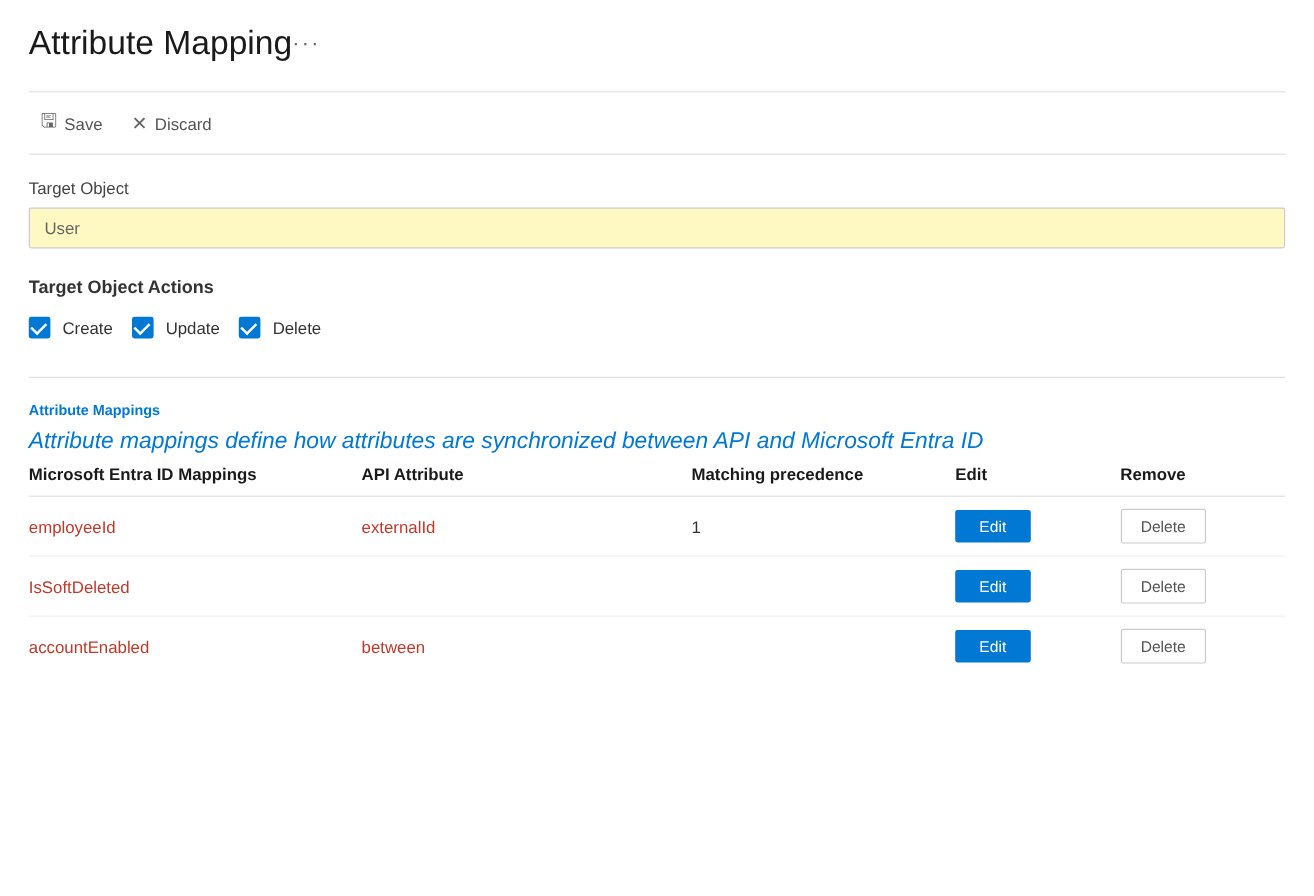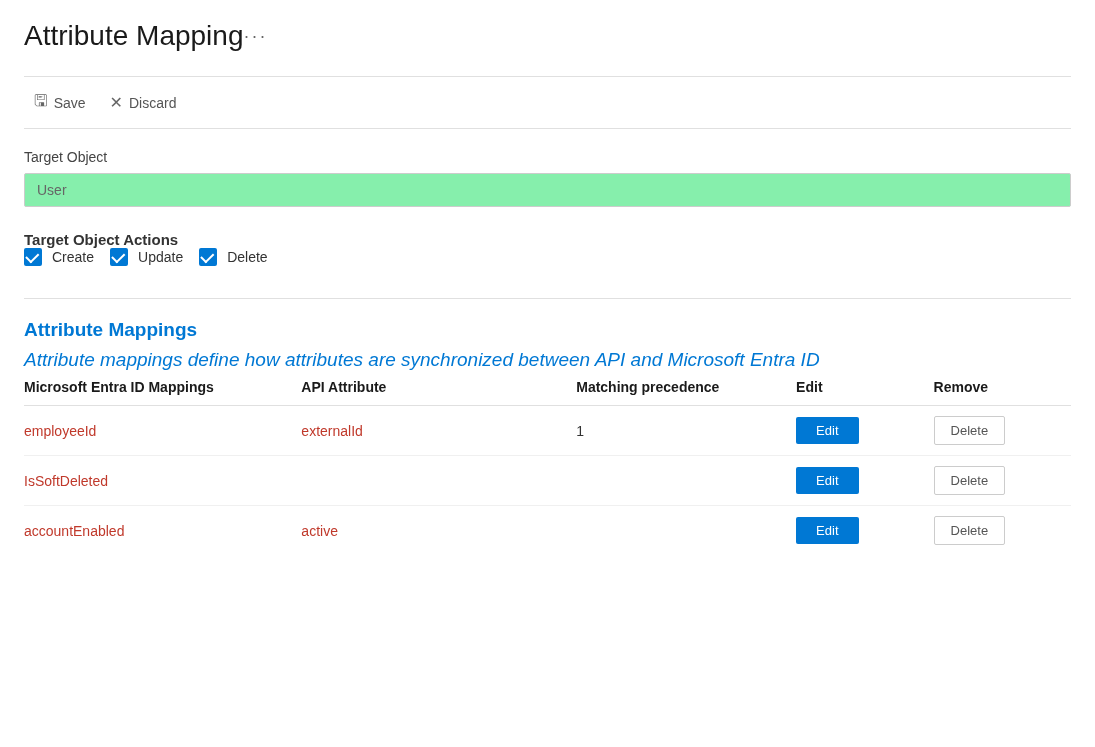--- a/index.html
+++ b/index.html
@@ -58,33 +58,34 @@
 
     .section-label {
       font-size: 14px;
       color: #444;
       margin-bottom: 8px;
     }
 
     .target-object-input {
       width: 100%;
       border: 1px solid #ccc;
-      background: #86efac;
+      background: #fef9c3;
       padding: 8px 12px;
       font-size: 14px;
       color: #666;
       border-radius: 2px;
       outline: none;
       margin-bottom: 24px;
     }
 
     .section-title {
       font-size: 15px;
       color: #333;
       font-weight: 600;
+      margin-bottom: 16px;
     }
 
     .checkbox-group {
       display: flex;
       flex-direction: row;
       gap: 16px;
       margin-bottom: 32px;
     }
 
     .checkbox-item {
@@ -120,21 +121,21 @@
       color: #333;
     }
 
     .divider {
       border: none;
       border-top: 1px solid #e0e0e0;
       margin: 16px 0 20px 0;
     }
 
     .attr-mappings-title {
-      font-size: 19px;
+      font-size: 12px;
       color: #0078d4;
       font-weight: 600;
       margin-bottom: 8px;
     }
 
     .attr-mappings-desc {
       font-size: 19px;
       color: #0078d4;
       font-style: italic;
     }
@@ -271,21 +272,21 @@
         <td class="td-matching"></td>
         <td>
           <button class="btn-edit">Edit</button>
         </td>
         <td>
           <button class="btn-delete">Delete</button>
         </td>
       </tr>
       <tr>
         <td class="td-entra">accountEnabled</td>
-        <td class="td-api">active</td>
+        <td class="td-api">between</td>
         <td class="td-matching"></td>
         <td>
           <button class="btn-edit">Edit</button>
         </td>
         <td>
           <button class="btn-delete">Delete</button>
         </td>
       </tr>
     </tbody>
   </table>

